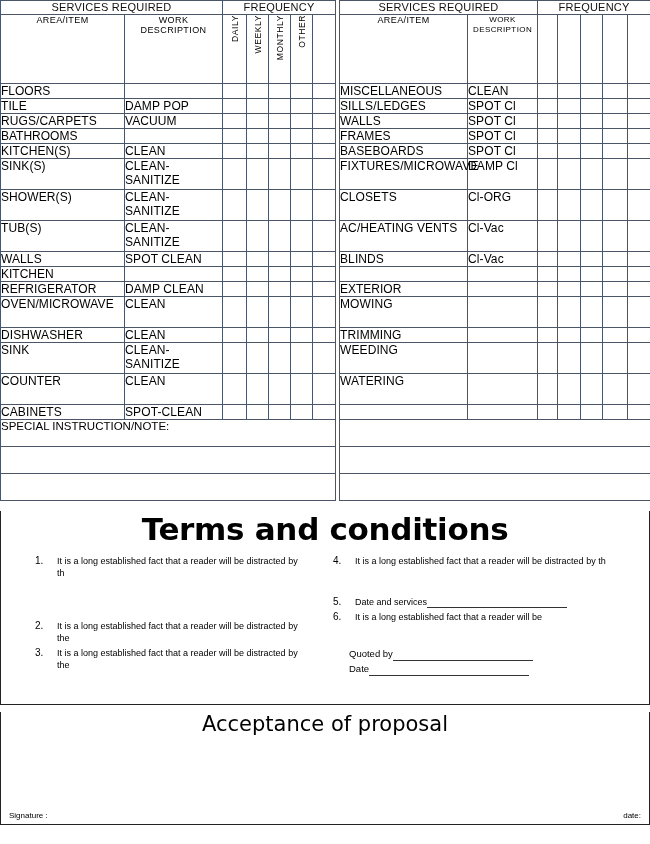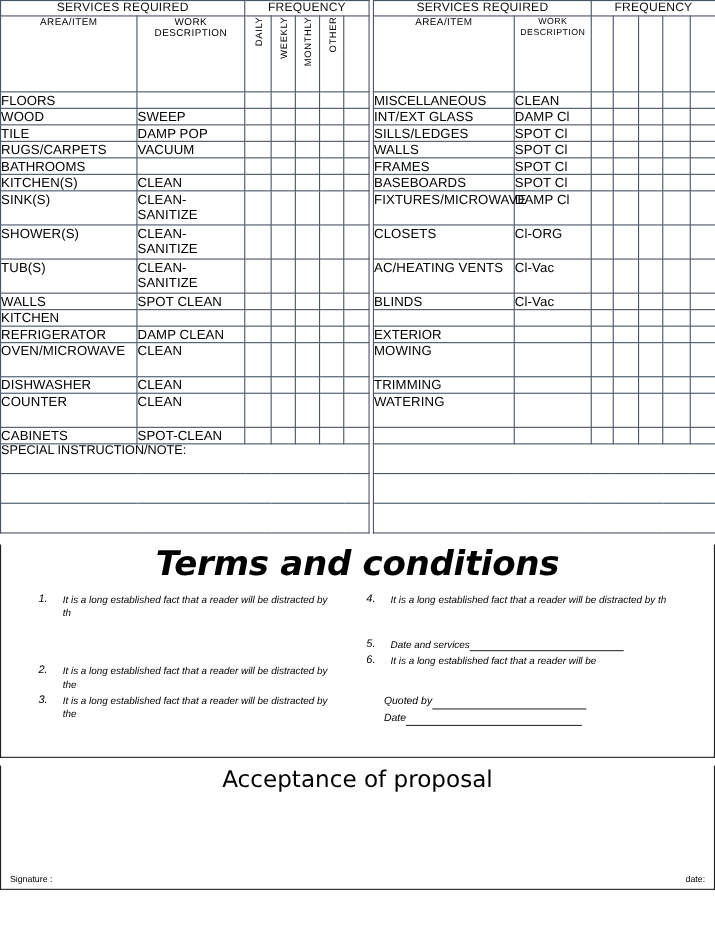--- a/index.html
+++ b/index.html
@@ -80,21 +80,20 @@
     padding: 2px 4px;
   }
 
   
   .terms-box {
     border: 1px solid #222;
     border-top: none;
     height: 194px;
     position: relative;
     box-sizing: border-box;
-    font-style: italic;
   }
   .terms-title {
     text-align: center;
     font-size: 31px;
     font-weight: bold;
     letter-spacing: -.3px;
     margin-top: 10px;
     font-family: "DejaVu Sans", sans-serif;
   }
   .terms-cols { display: flex; margin-top: 8px; }
@@ -196,37 +195,20 @@
           <td class="gapcol"></td>
           <td class="rowband">MISCELLANEOUS</td>
           <td class="desc">CLEAN</td>
           <td class="freqcell"></td>
           <td class="freqcell shade"></td>
           <td class="freqcell"></td>
           <td class="freqcell shade"></td>
           <td class="freqcell"></td>
         </tr>
         <tr>
-          <td class="item">WOOD</td>
-          <td class="desc">SWEEP</td>
-          <td class="freqcell"></td>
-          <td class="freqcell shade"></td>
-          <td class="freqcell"></td>
-          <td class="freqcell shade"></td>
-          <td class="freqcell"></td>
-          <td class="gapcol"></td>
-          <td class="item">INT/EXT GLASS</td>
-          <td class="desc">DAMP Cl</td>
-          <td class="freqcell"></td>
-          <td class="freqcell shade"></td>
-          <td class="freqcell"></td>
-          <td class="freqcell shade"></td>
-          <td class="freqcell"></td>
-        </tr>
-        <tr>
           <td class="item">TILE</td>
           <td class="desc">DAMP POP</td>
           <td class="freqcell"></td>
           <td class="freqcell shade"></td>
           <td class="freqcell"></td>
           <td class="freqcell shade"></td>
           <td class="freqcell"></td>
           <td class="gapcol"></td>
           <td class="item">SILLS/LEDGES</td>
           <td class="desc">SPOT Cl</td>
@@ -409,20 +391,37 @@
         <tr>
           <td class="item">DISHWASHER</td>
           <td class="desc">CLEAN</td>
           <td class="freqcell"></td>
           <td class="freqcell shade"></td>
           <td class="freqcell"></td>
           <td class="freqcell shade"></td>
           <td class="freqcell"></td>
           <td class="gapcol"></td>
           <td class="item">TRIMMING</td>
+          <td class="desc"></td>
+          <td class="freqcell"></td>
+          <td class="freqcell shade"></td>
+          <td class="freqcell"></td>
+          <td class="freqcell shade"></td>
+          <td class="freqcell"></td>
+        </tr>
+        <tr>
+          <td class="item" style="height:30px">SINK</td>
+          <td class="desc">CLEAN-SANITIZE</td>
+          <td class="freqcell"></td>
+          <td class="freqcell shade"></td>
+          <td class="freqcell"></td>
+          <td class="freqcell shade"></td>
+          <td class="freqcell"></td>
+          <td class="gapcol"></td>
+          <td class="item" style="height:30px">WEEDING</td>
           <td class="desc"></td>
           <td class="freqcell"></td>
           <td class="freqcell shade"></td>
           <td class="freqcell"></td>
           <td class="freqcell shade"></td>
           <td class="freqcell"></td>
         </tr>
         <tr>
           <td class="item">COUNTER</td>
           <td class="desc">CLEAN</td>

